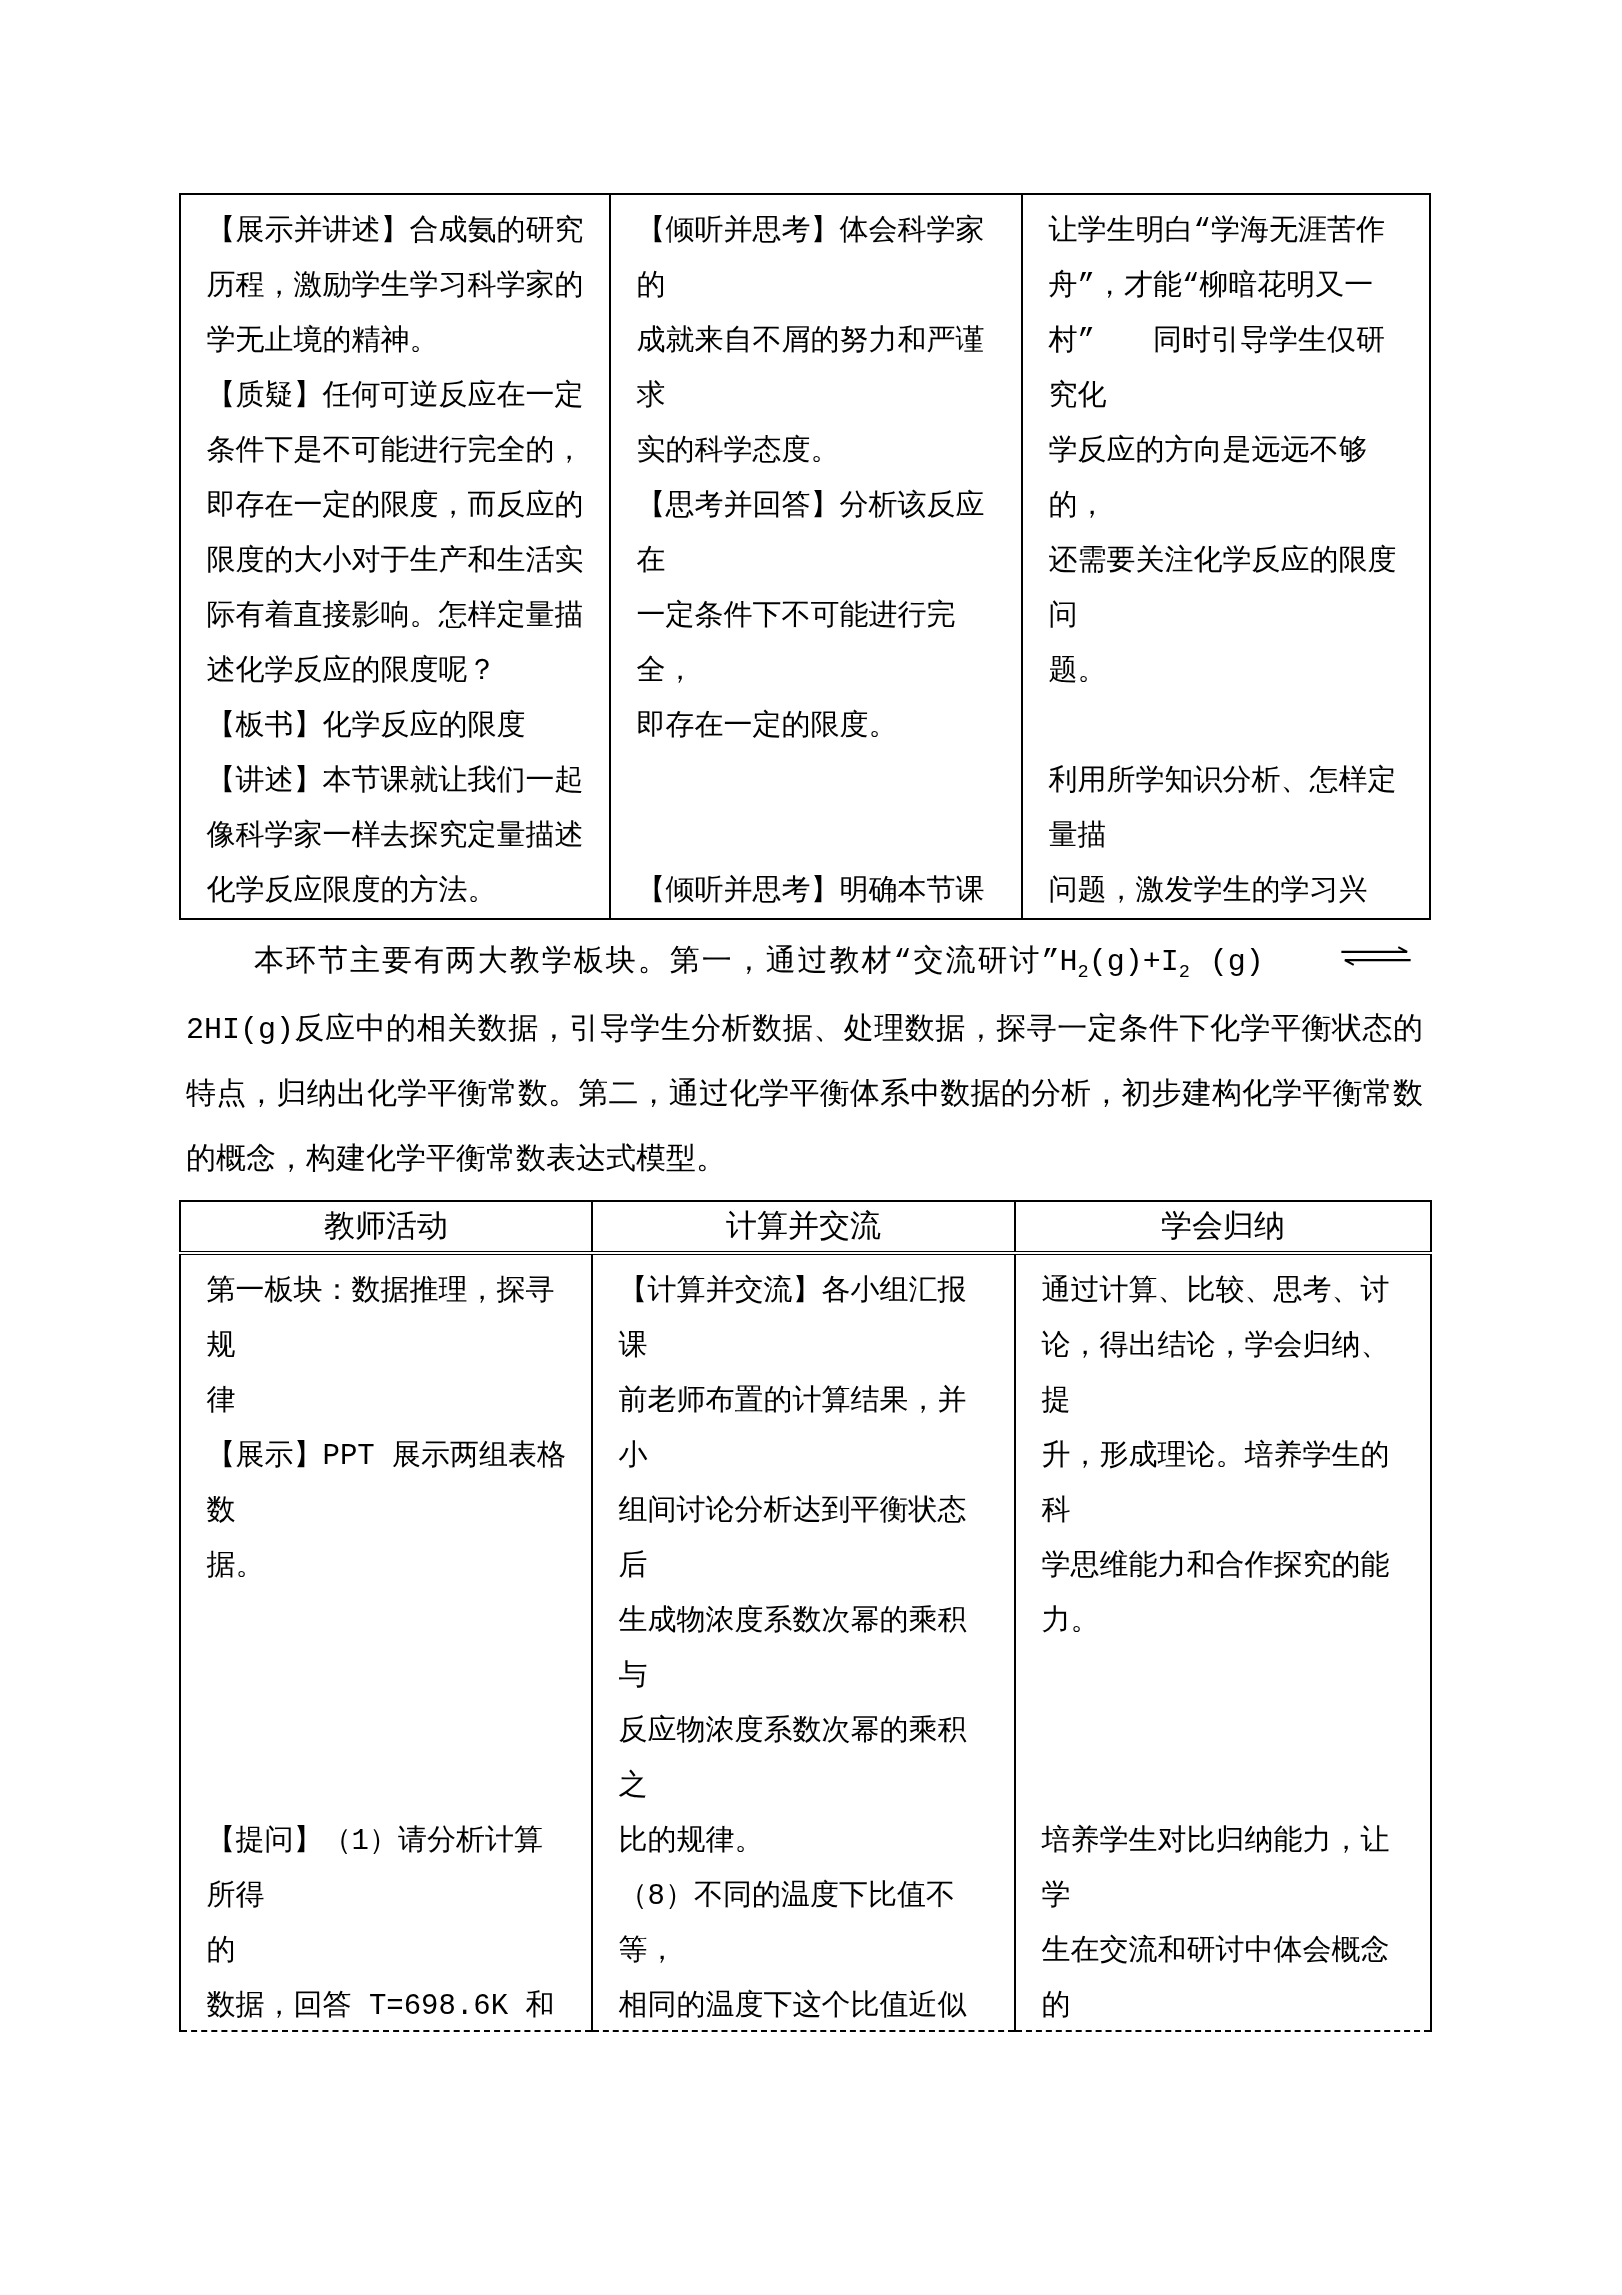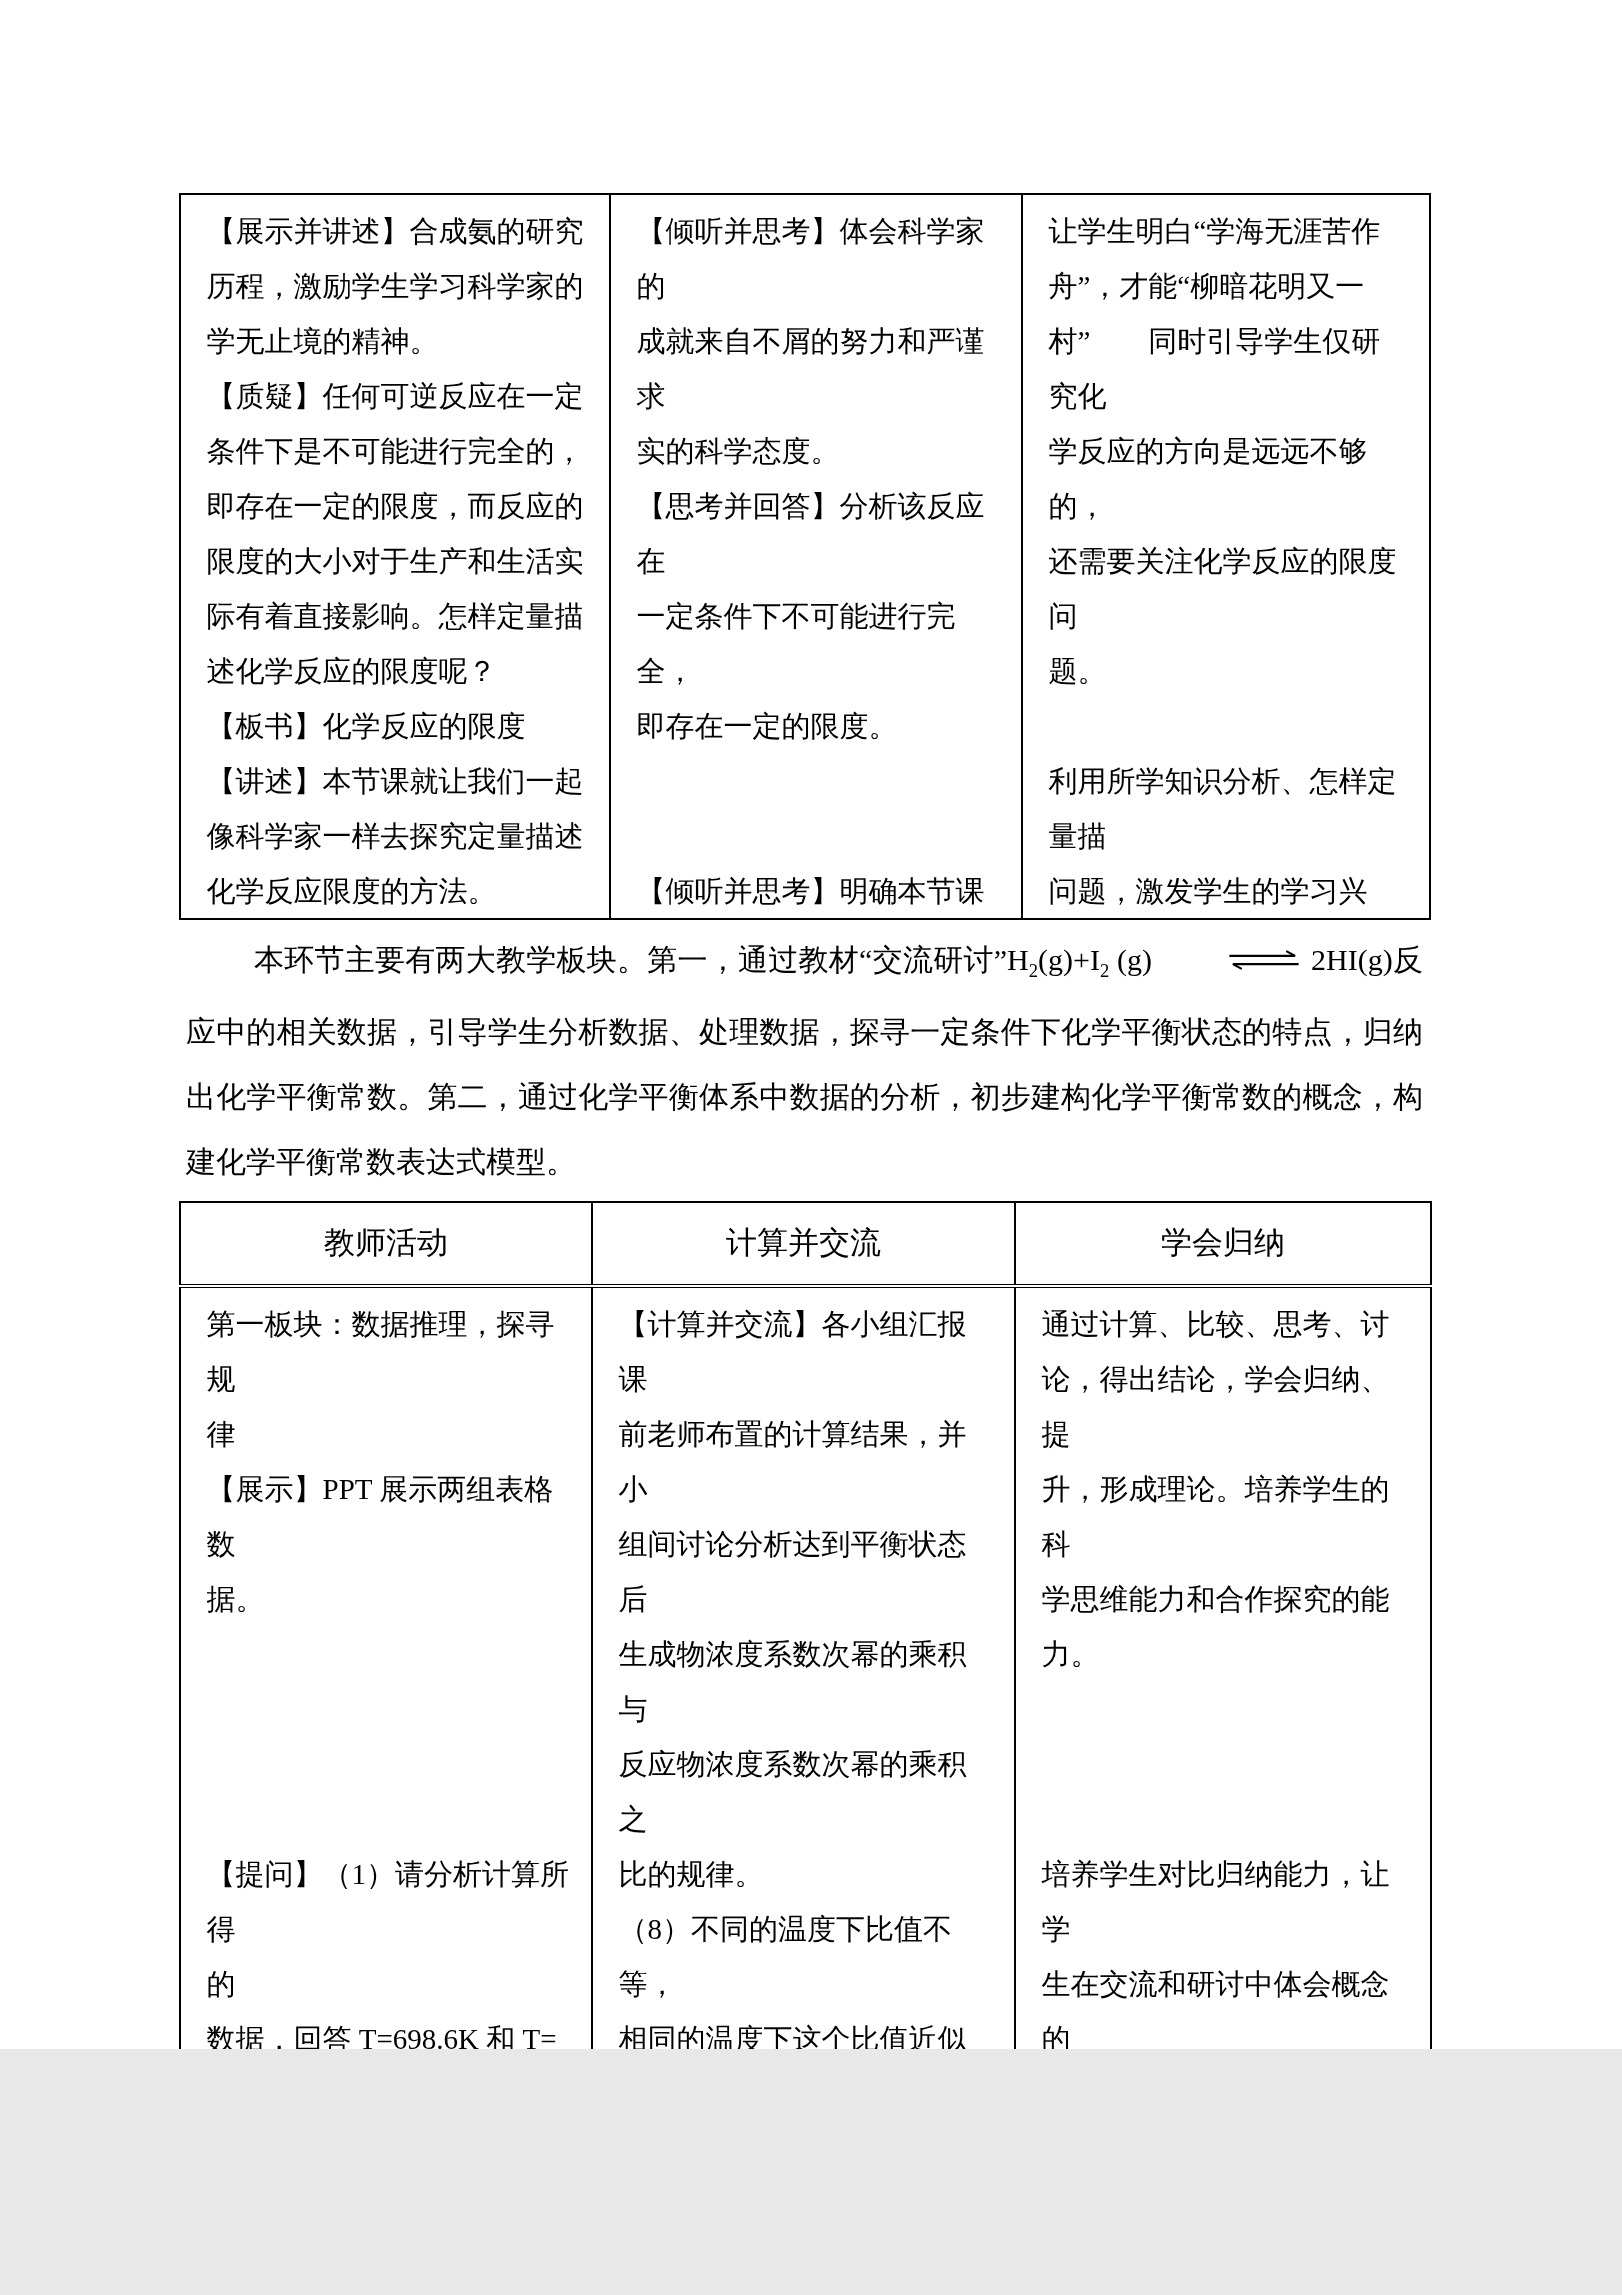--- a/index.html
+++ b/index.html
@@ -1,22 +1,22 @@
 <!DOCTYPE html>
 <html style="font-size:11px"><head>
 <meta charset="utf-8">
 <style>
   html,body { margin:0; padding:0; background:#e8e8e8; }
   .page {
     position: relative;
     width: 1623px;
-    height: 2049px;
+    height: 2295px;
     background: #ffffff;
     overflow: hidden;
-    font-family: Liberation Serif, serif;
+    font-family: Liberation Mono, monospace;
     color: #000000;
   }
   .content {
     position: absolute;
     left: 179px;
     top: 193px;
     width: 1251px;
   }
   table { border-collapse: collapse; table-layout: fixed; width: 1251px; }
   .t1 td, .t2 td, .t2 th { border: 2px solid #000; vertical-align: top; }
@@ -29,21 +29,21 @@
   }
   .t1 .cell-text { height: 713px; }
   .t2 .cell-text { height: 765px; }
   .t2 thead th {
     height: 49px;
     font-size: 31px;
     font-weight: normal;
     text-align: center;
     vertical-align: middle;
     border-bottom: 4.8px double #000;
-    padding: 16px;
+    padding: 0;
   }
   .t2 tbody td { border-bottom: 2.7px dashed #000; }
   .section-heading {
     margin-top: 17px;
     padding-left: 17.7px;
     font-size: 30px;
     line-height: 65px;
     white-space: pre-line;
   }
   .intro {

